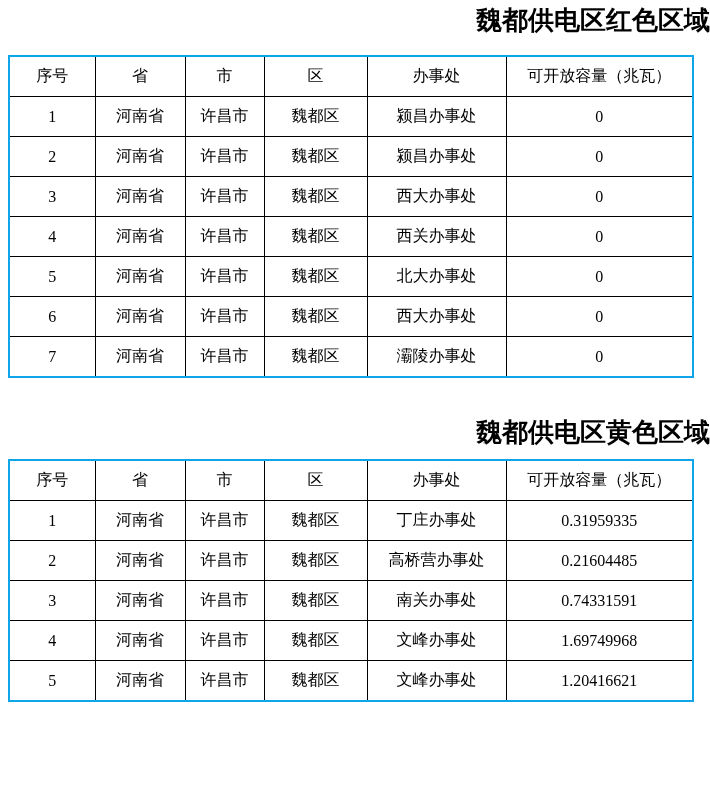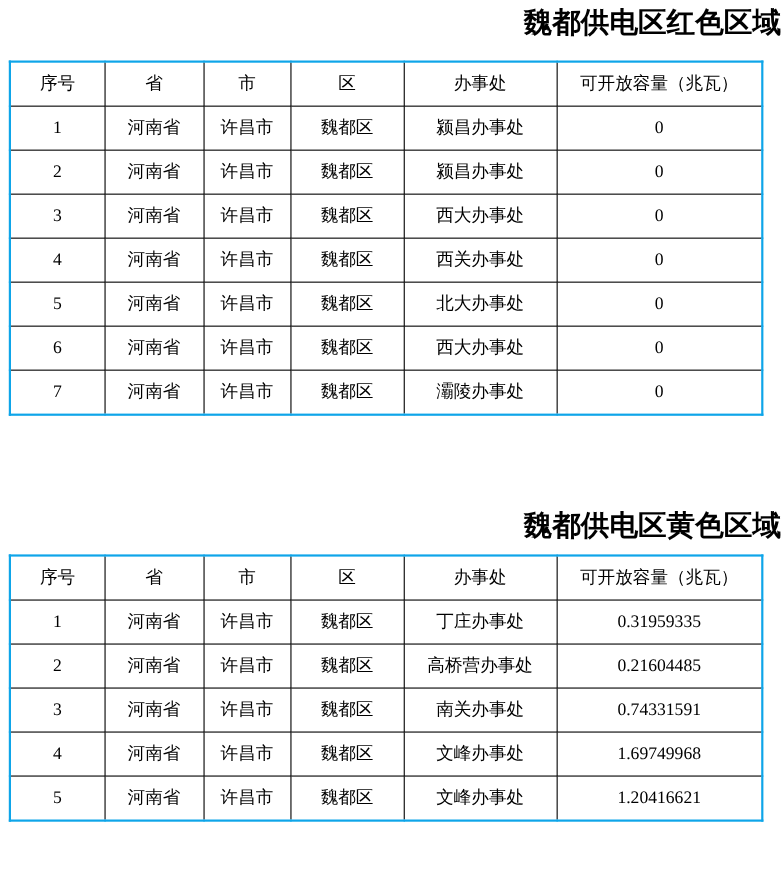--- a/index.html
+++ b/index.html
@@ -17,21 +17,21 @@
     margin: 0;
     font-size: 26px;
     line-height: 26px;
     font-weight: bold;
     text-align: right;
   }
   .title-red {
     padding-top: 8px;
   }
   .title-yellow {
-    margin-top: 87px;
+    margin-top: 42px;
   }
   table.zone-table {
     border-collapse: collapse;
     table-layout: fixed;
     width: 684px;
     margin-left: 8px;
     border: 2px solid #0ea5e9;
   }
   table.zone-table.first {
     margin-top: 21px;

